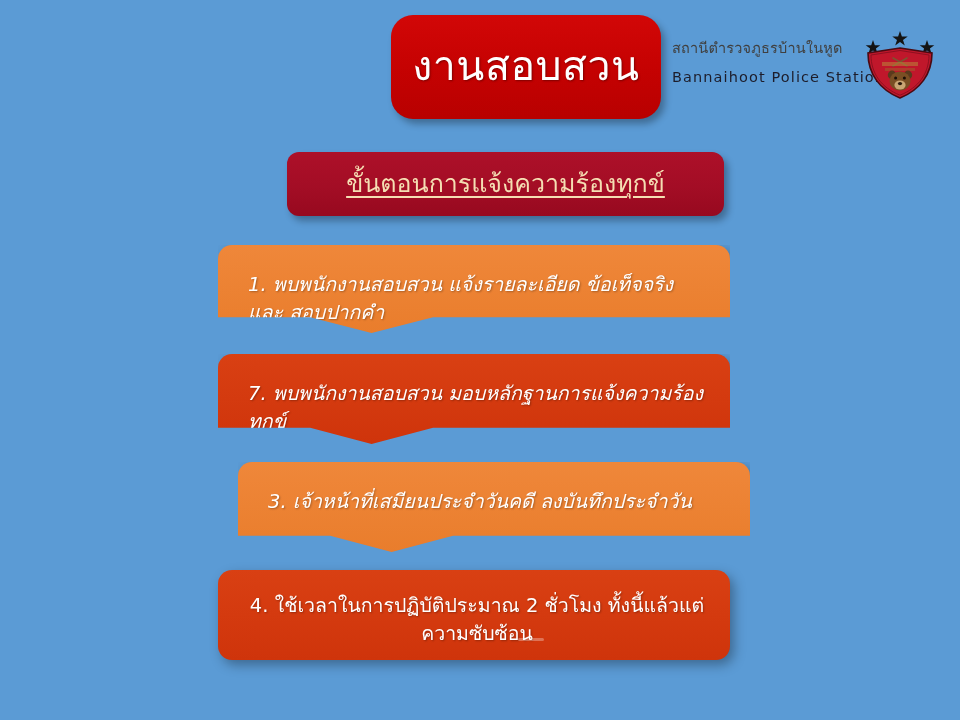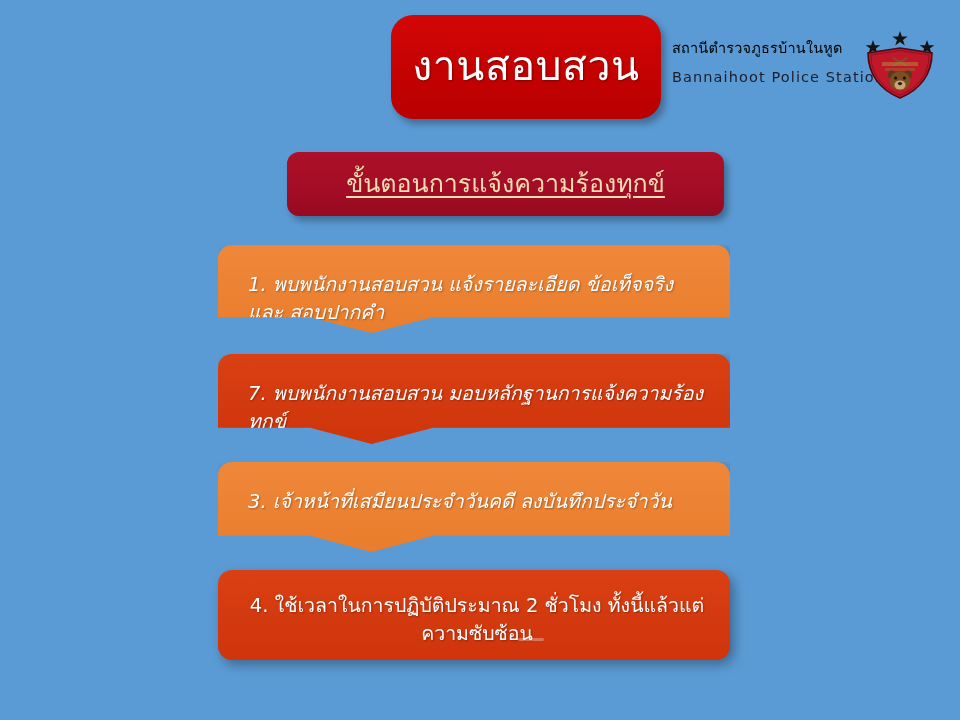--- a/index.html
+++ b/index.html
@@ -28,21 +28,21 @@
     left: 660px;
     top: 26px;
     width: 300px;
     height: 80px;
   }
   #station-name-th {
     position: absolute;
     left: 12px;
     top: 10px;
     font-size: 14.5px;
-    color: #000000;
+    color: #404040;
     letter-spacing: 0.2px;
     white-space: nowrap;
     font-family: "DejaVu Sans", "Liberation Sans", sans-serif;
   }
   #station-name-en {
     position: absolute;
     left: 12px;
     top: 43px;
     font-size: 14.5px;
     color: #1d1d2b;
@@ -133,21 +133,21 @@
   }
   
   .flow-step.notched {
     -webkit-clip-path: polygon(0% 0%, 100% 0%, 100% 82%, 42% 82%, 30% 100%, 18% 82%, 0% 82%);
     clip-path: polygon(0% 0%, 100% 0%, 100% 82%, 42% 82%, 30% 100%, 18% 82%, 0% 82%);
     font-style: italic;
   }
 
   #flow-step-1 { top: 245px;  height: 88px; background: #ED8133; background-image: linear-gradient(180deg,#ef873a 0%,#e97d2c 100%); }
   #flow-step-2 { top: 354px;  height: 90px; background: #D63A10; background-image: linear-gradient(180deg,#d94013 0%,#cf340b 100%); }
-  #flow-step-3 { top: 462px;  height: 90px; background: #ED8133; background-image: linear-gradient(180deg,#ef873a 0%,#e97d2c 100%); }
+  #flow-step-3 { top: 462px;  height: 90px; background: #ED8133; background-image: linear-gradient(180deg,#ef873a 0%,#e97d2c 100%); margin-left: 20px; }
   #flow-step-4 { top: 570px;  height: 90px; background: #D63A10; background-image: linear-gradient(180deg,#d94013 0%,#cf340b 100%); border-radius: 14px; }
 
   #flow-step-2 .step-text,
   #flow-step-3 .step-text { padding-left: 8px; }
   #flow-step-4 { padding-top: 22px; text-align: center; }
   #flow-step-4 .step-text { padding-left: 6px; }
 
   .step-trailing-mark {
     position: absolute;
     left: 300px;

